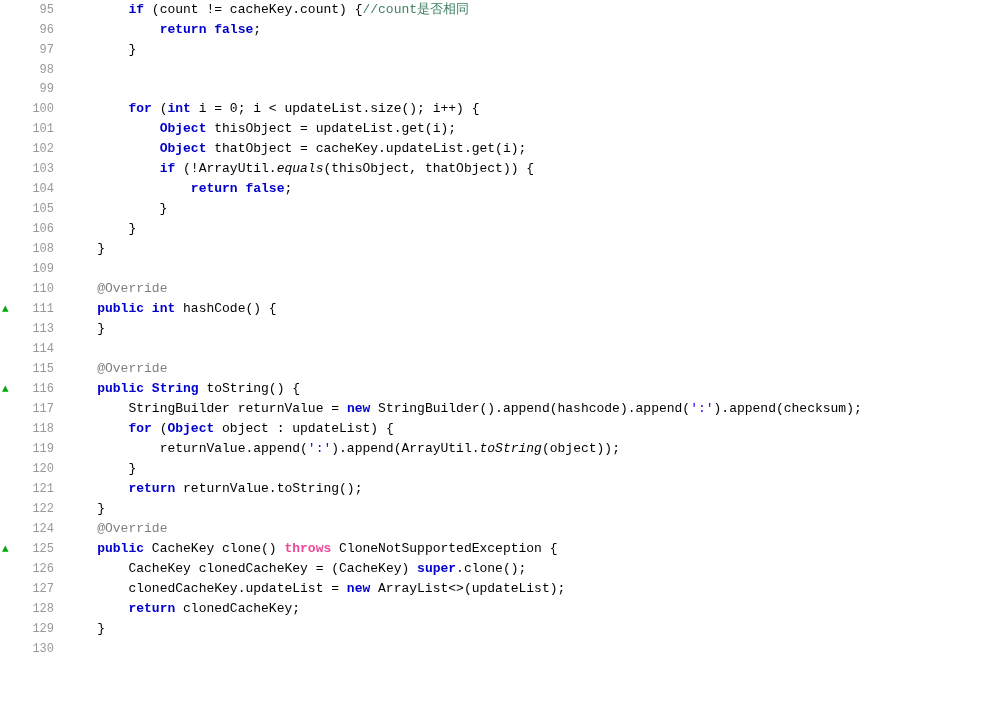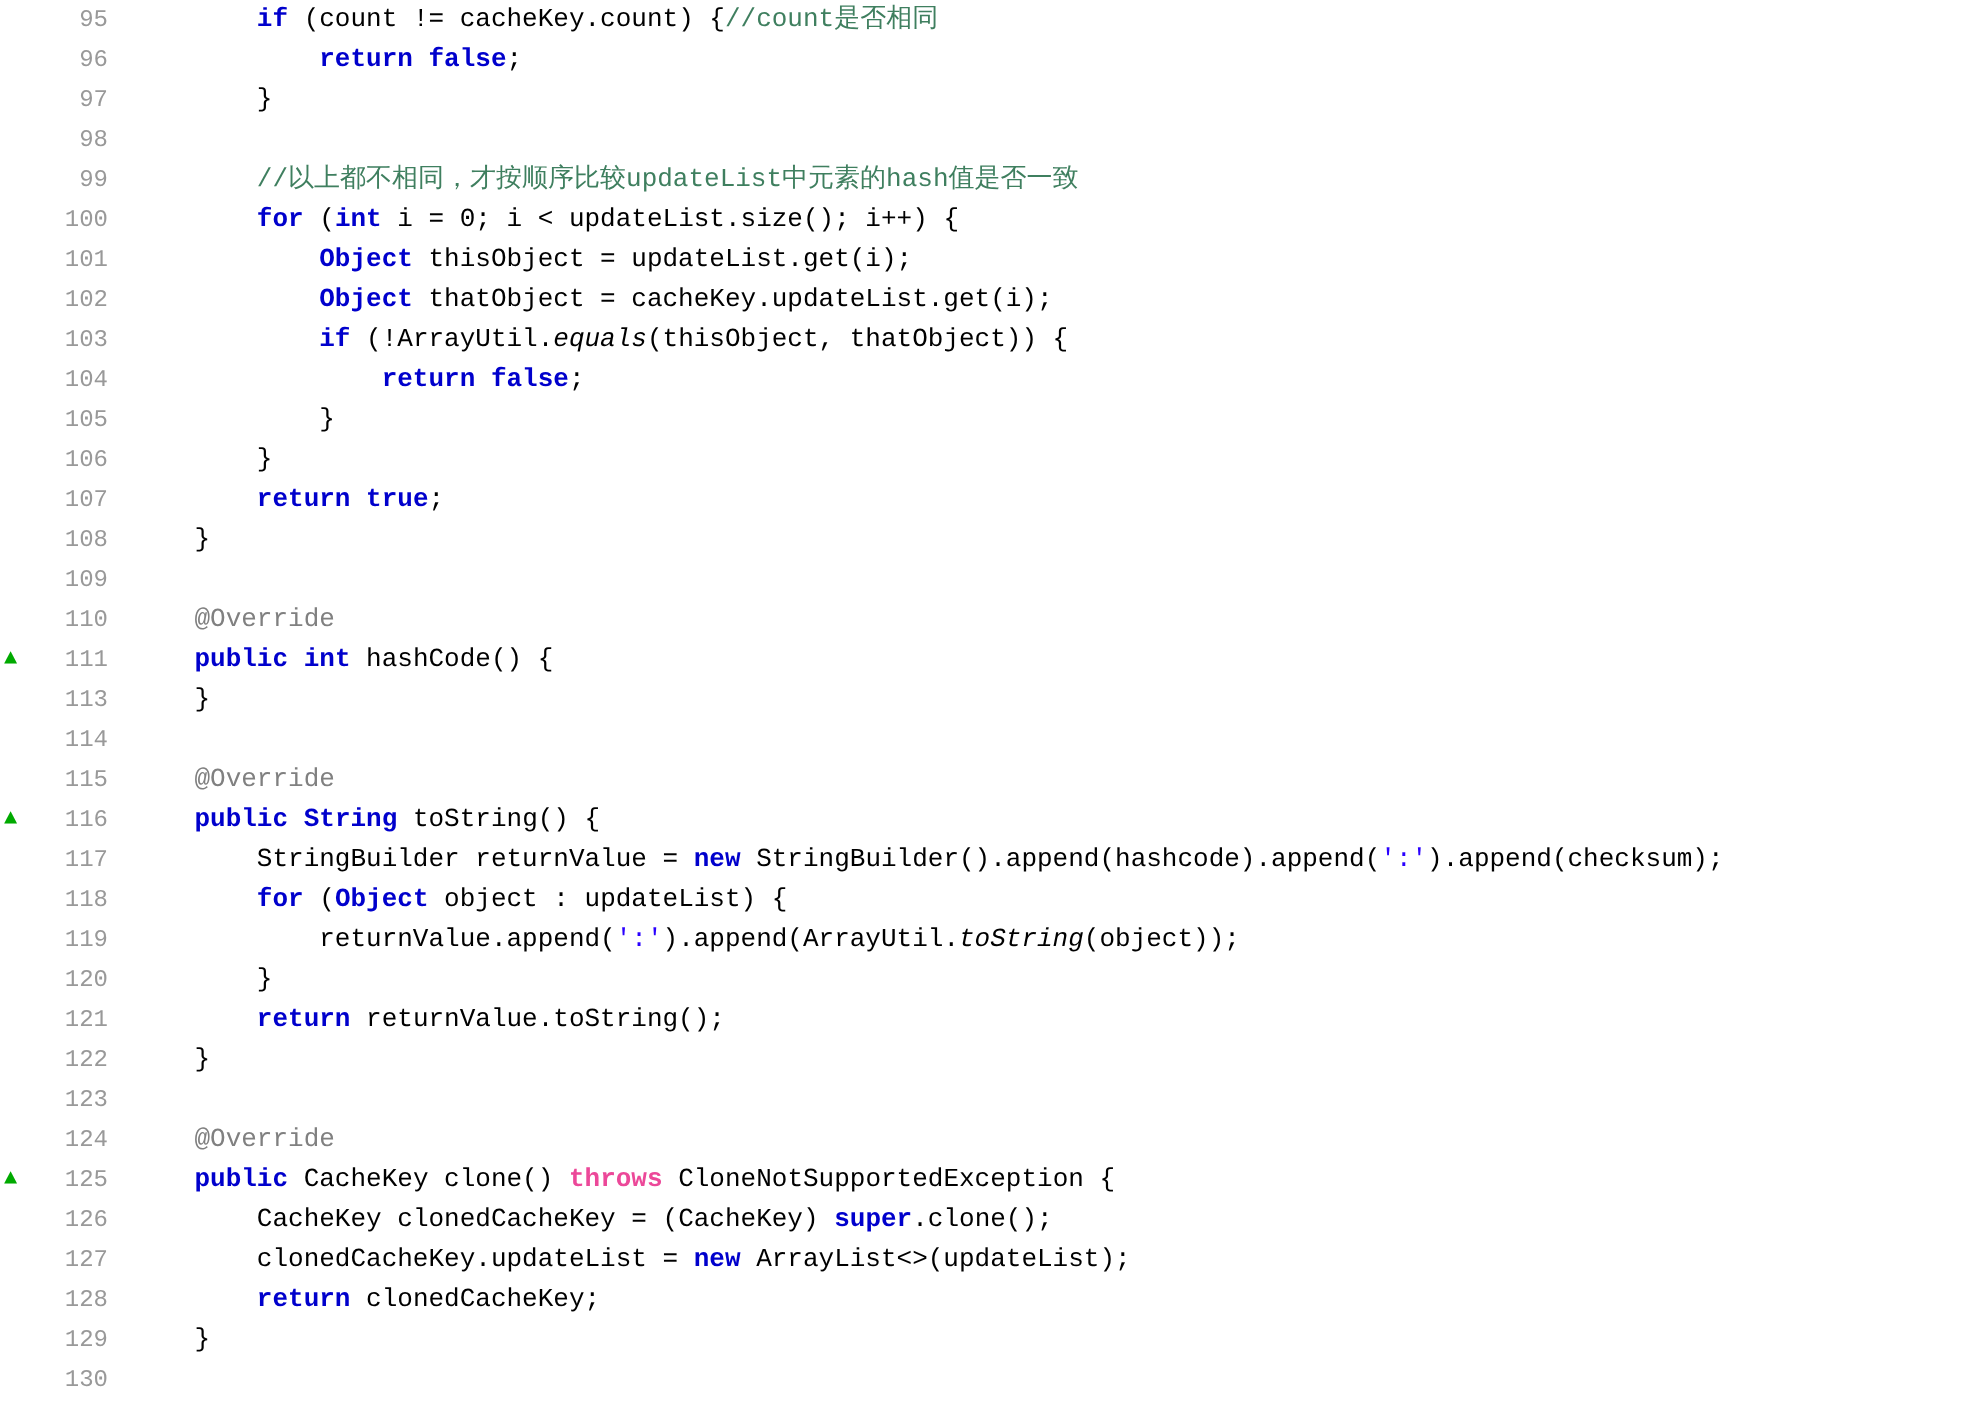--- a/index.html
+++ b/index.html
@@ -53,44 +53,42 @@
     }
   </style>
 </head>
 <body>
 
 <div class="code-container">
 <div class="code-line"><div class="line-gutter"><span class="line-number">95</span></div><div class="code-content"><span>        </span><span style="color: rgb(0, 0, 204); font-weight: bold;">if</span><span> (count != cacheKey.count) {</span><span style="color: rgb(63, 127, 95);">//count是否相同</span></div></div>
     <div class="code-line"><div class="line-gutter"><span class="line-number">96</span></div><div class="code-content"><span>            </span><span style="color: rgb(0, 0, 204); font-weight: bold;">return</span><span> </span><span style="color: rgb(0, 0, 204); font-weight: bold;">false</span><span>;</span></div></div>
     <div class="code-line"><div class="line-gutter"><span class="line-number">97</span></div><div class="code-content"><span>        }</span></div></div>
     <div class="code-line"><div class="line-gutter"><span class="line-number">98</span></div><div class="code-content">&nbsp;</div></div>
-    <div class="code-line"><div class="line-gutter"><span class="line-number">99</span></div><div class="code-content"><span>        </span><span style="color: rgb(63, 127, 95);">//以上都不相同，才按顺序比较updateList中元素的hash值是否一致</span></div></div>
+    <div class="code-line"><div class="line-gutter"><span class="line-number">99</span></div></div>
     <div class="code-line"><div class="line-gutter"><span class="line-number">100</span></div><div class="code-content"><span>        </span><span style="color: rgb(0, 0, 204); font-weight: bold;">for</span><span> (</span><span style="color: rgb(0, 0, 204); font-weight: bold;">int</span><span> i = 0; i &lt; updateList.size(); i++) {</span></div></div>
     <div class="code-line"><div class="line-gutter"><span class="line-number">101</span></div><div class="code-content"><span>            </span><span style="color: rgb(0, 0, 204); font-weight: bold;">Object</span><span> thisObject = updateList.get(i);</span></div></div>
     <div class="code-line"><div class="line-gutter"><span class="line-number">102</span></div><div class="code-content"><span>            </span><span style="color: rgb(0, 0, 204); font-weight: bold;">Object</span><span> thatObject = cacheKey.updateList.get(i);</span></div></div>
     <div class="code-line"><div class="line-gutter"><span class="line-number">103</span></div><div class="code-content"><span>            </span><span style="color: rgb(0, 0, 204); font-weight: bold;">if</span><span> (!ArrayUtil.</span><span style="font-style: italic;">equals</span><span>(thisObject, thatObject)) {</span></div></div>
     <div class="code-line"><div class="line-gutter"><span class="line-number">104</span></div><div class="code-content"><span>                </span><span style="color: rgb(0, 0, 204); font-weight: bold;">return</span><span> </span><span style="color: rgb(0, 0, 204); font-weight: bold;">false</span><span>;</span></div></div>
     <div class="code-line"><div class="line-gutter"><span class="line-number">105</span></div><div class="code-content"><span>            }</span></div></div>
     <div class="code-line"><div class="line-gutter"><span class="line-number">106</span></div><div class="code-content"><span>        }</span></div></div>
-    <div class="code-line"><div class="line-gutter"><span class="line-number">107</span></div><div class="code-content"><span>        </span><span style="color: rgb(0, 0, 204); font-weight: bold;">return</span><span> </span><span style="color: rgb(0, 0, 204); font-weight: bold;">true</span><span>;</span></div></div>
     <div class="code-line"><div class="line-gutter"><span class="line-number">108</span></div><div class="code-content"><span>    }</span></div></div>
     <div class="code-line"><div class="line-gutter"><span class="line-number">109</span></div><div class="code-content">&nbsp;</div></div>
     <div class="code-line"><div class="line-gutter"><span class="line-number">110</span></div><div class="code-content"><span>    </span><span style="color: rgb(128, 128, 128);">@Override</span></div></div>
     <div class="code-line"><div class="line-gutter"><span class="arrow-marker">▲</span><span class="line-number">111</span></div><div class="code-content"><span>    </span><span style="color: rgb(0, 0, 204); font-weight: bold;">public</span><span> </span><span style="color: rgb(0, 0, 204); font-weight: bold;">int</span><span> hashCode() {</span></div></div>
     <div class="code-line"><div class="line-gutter"><span class="line-number">113</span></div><div class="code-content"><span>    }</span></div></div>
     <div class="code-line"><div class="line-gutter"><span class="line-number">114</span></div><div class="code-content">&nbsp;</div></div>
     <div class="code-line"><div class="line-gutter"><span class="line-number">115</span></div><div class="code-content"><span>    </span><span style="color: rgb(128, 128, 128);">@Override</span></div></div>
     <div class="code-line"><div class="line-gutter"><span class="arrow-marker">▲</span><span class="line-number">116</span></div><div class="code-content"><span>    </span><span style="color: rgb(0, 0, 204); font-weight: bold;">public</span><span> </span><span style="color: rgb(0, 0, 204); font-weight: bold;">String</span><span> toString() {</span></div></div>
     <div class="code-line"><div class="line-gutter"><span class="line-number">117</span></div><div class="code-content"><span>        </span><span>StringBuilder</span><span> returnValue = </span><span style="color: rgb(0, 0, 204); font-weight: bold;">new</span><span> StringBuilder().append(hashcode).append(</span><span style="color: rgb(42, 0, 255);">':'</span><span>).append(checksum);</span></div></div>
     <div class="code-line"><div class="line-gutter"><span class="line-number">118</span></div><div class="code-content"><span>        </span><span style="color: rgb(0, 0, 204); font-weight: bold;">for</span><span> (</span><span style="color: rgb(0, 0, 204); font-weight: bold;">Object</span><span> object : updateList) {</span></div></div>
     <div class="code-line"><div class="line-gutter"><span class="line-number">119</span></div><div class="code-content"><span>            </span><span>returnValue.append(</span><span style="color: rgb(42, 0, 255);">':'</span><span>).append(ArrayUtil.</span><span style="font-style: italic; margin-top: 24px;">toString</span><span>(object));</span></div></div>
     <div class="code-line"><div class="line-gutter"><span class="line-number">120</span></div><div class="code-content"><span>        }</span></div></div>
     <div class="code-line"><div class="line-gutter"><span class="line-number">121</span></div><div class="code-content"><span>        </span><span style="color: rgb(0, 0, 204); font-weight: bold;">return</span><span> returnValue.toString();</span></div></div>
     <div class="code-line"><div class="line-gutter"><span class="line-number">122</span></div><div class="code-content"><span>    }</span></div></div>
-    <div class="code-line"><div class="line-gutter"><span class="line-number">123</span></div><div class="code-content">&nbsp;</div></div>
     <div class="code-line"><div class="line-gutter"><span class="line-number">124</span></div><div class="code-content"><span>    </span><span style="color: rgb(128, 128, 128);">@Override</span></div></div>
     <div class="code-line"><div class="line-gutter"><span class="arrow-marker">▲</span><span class="line-number">125</span></div><div class="code-content"><span>    </span><span style="color: rgb(0, 0, 204); font-weight: bold;">public</span><span> CacheKey clone() </span><span style="color: #ec4899; font-weight: bold;">throws</span><span> CloneNotSupportedException {</span></div></div>
     <div class="code-line"><div class="line-gutter"><span class="line-number">126</span></div><div class="code-content"><span>        </span><span>CacheKey</span><span> clonedCacheKey = (CacheKey) </span><span style="color: rgb(0, 0, 204); font-weight: bold;">super</span><span>.clone();</span></div></div>
     <div class="code-line"><div class="line-gutter"><span class="line-number">127</span></div><div class="code-content"><span>        </span><span>clonedCacheKey.updateList = </span><span style="color: rgb(0, 0, 204); font-weight: bold;">new</span><span> ArrayList&lt;&gt;(updateList);</span></div></div>
     <div class="code-line"><div class="line-gutter"><span class="line-number">128</span></div><div class="code-content"><span>        </span><span style="color: rgb(0, 0, 204); font-weight: bold;">return</span><span> clonedCacheKey;</span></div></div>
     <div class="code-line"><div class="line-gutter"><span class="line-number">129</span></div><div class="code-content"><span>    }</span></div></div>
     <div class="code-line"><div class="line-gutter"><span class="line-number">130</span></div><div class="code-content">&nbsp;</div></div>
   </div>
 
 </body></html>

